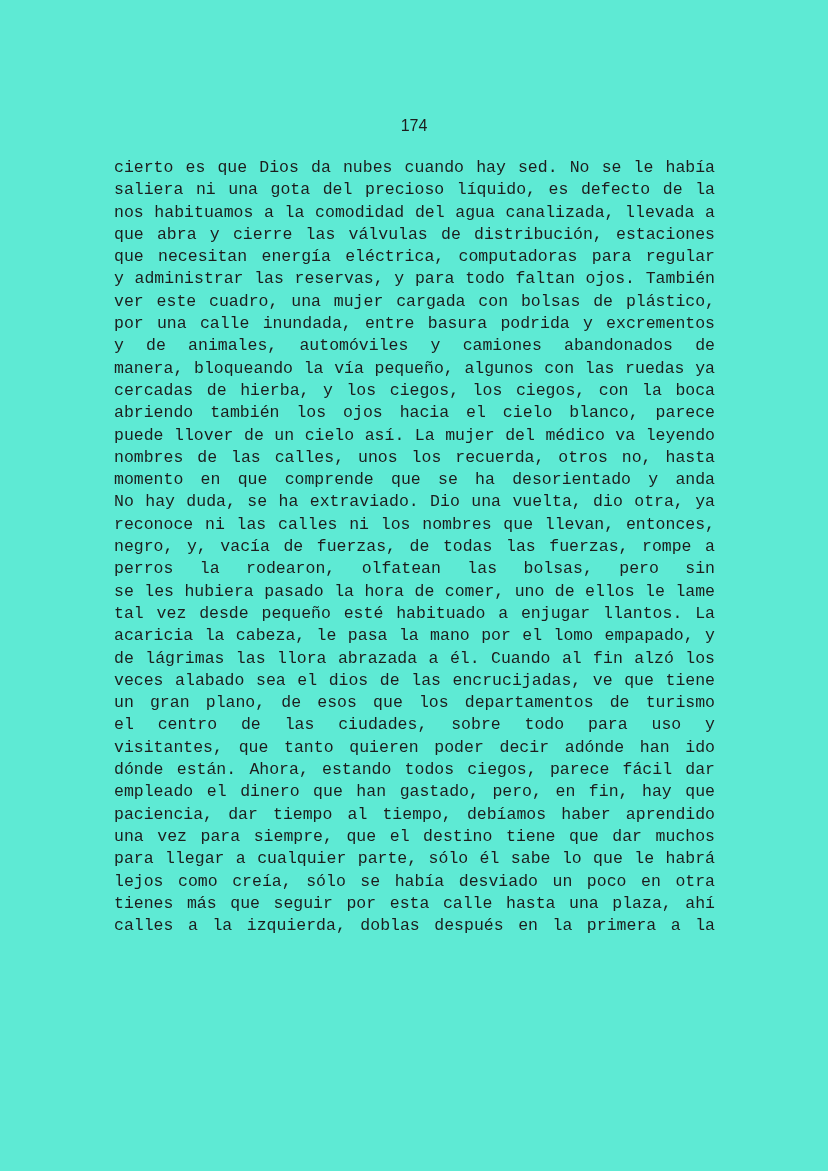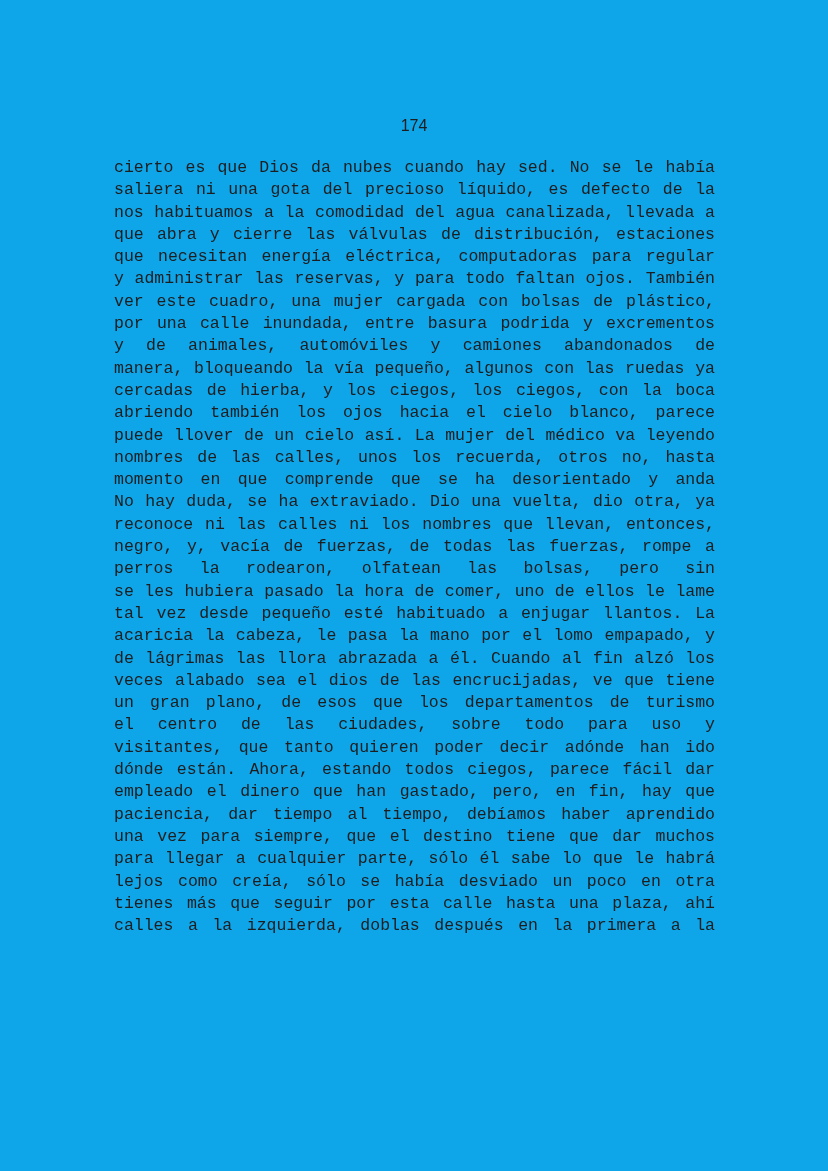--- a/index.html
+++ b/index.html
@@ -4,21 +4,21 @@
 <style>
   html, body {
     margin: 0;
     padding: 0;
     background: #ffffff;
   }
   .page {
     position: relative;
     width: 828px;
     height: 1171px;
-    background: #0ea5e9;
+    background: #5eead4;
     font-family: "Liberation Sans", sans-serif;
     color: #1d1d1d;
     overflow: hidden;
   }
   .page-number {
     position: absolute;
     top: 117px;
     left: 0;
     width: 828px;
     text-align: center;

